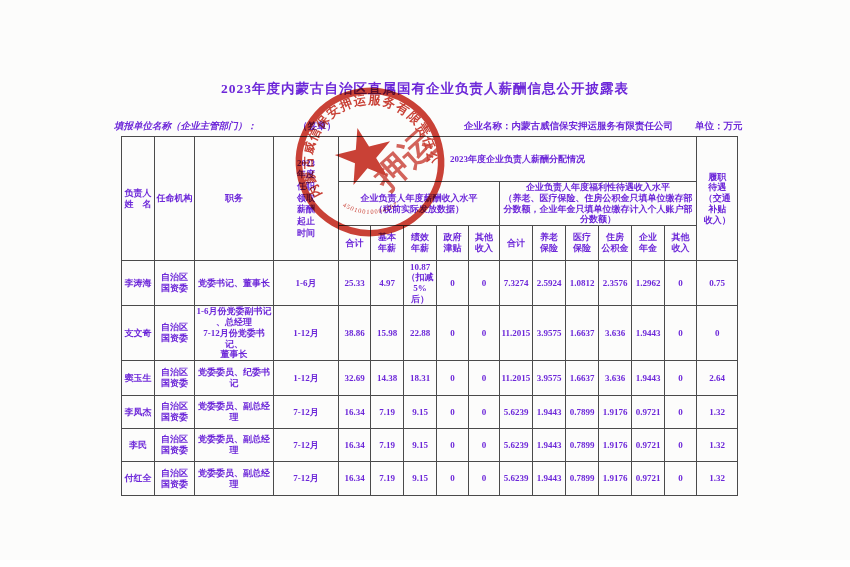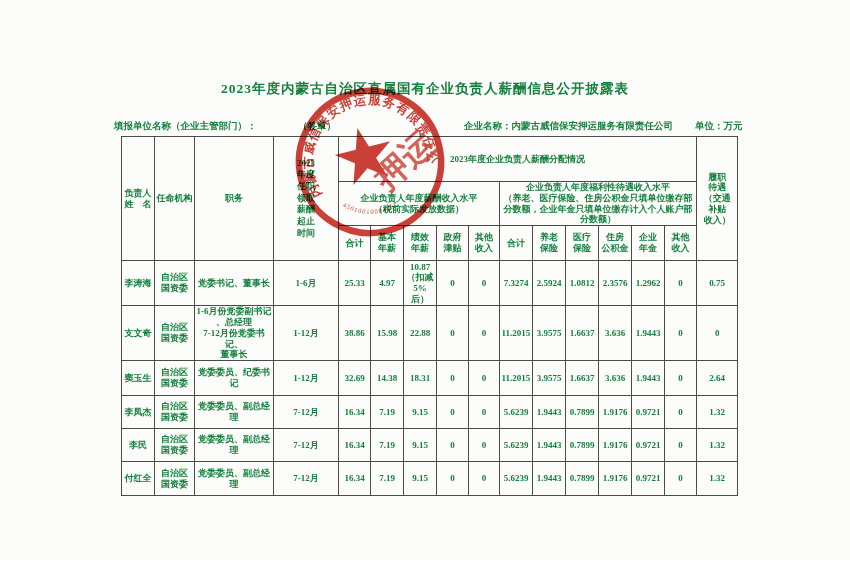--- a/index.html
+++ b/index.html
@@ -1,22 +1,22 @@
 <!DOCTYPE html>
 <html><head>
 <meta charset="utf-8">
 <style>
   html,body{margin:0;padding:0;}
   body{width:850px;height:567px;background:#ffffff;overflow:hidden;}
   .page{position:relative;width:850px;height:560px;background:#fcfcfb;
-        font-family:"Liberation Serif","DejaVu Serif",serif;color:#15803d;}
+        font-family:"Liberation Serif","DejaVu Serif",serif;color:#6d28d9;}
   .title{position:absolute;top:80px;left:0;width:100%;text-align:center;
          font-size:13.5px;font-weight:bold;letter-spacing:1px;}
   .meta span{position:absolute;top:120px;font-size:9.5px;font-weight:bold;white-space:nowrap;}
-  .m-unitlabel{left:114px;}
+  .m-unitlabel{left:114px;font-style:italic;}
   .m-seal{left:298px;}
   .m-company{left:464px;}
   .m-uom{left:695px;}
   table.sheet{position:absolute;left:121px;top:136px;width:617px;
         border-collapse:collapse;table-layout:fixed;}
   table.sheet td{border:1px solid #4a4a4a;text-align:center;vertical-align:middle;
         padding:0 1px;font-size:9px;font-weight:600;line-height:1.2;
         white-space:pre-line;word-break:break-all;overflow:hidden;}
   tr.r-banner{height:27px;}
   tr.r-groups{height:77px;}

